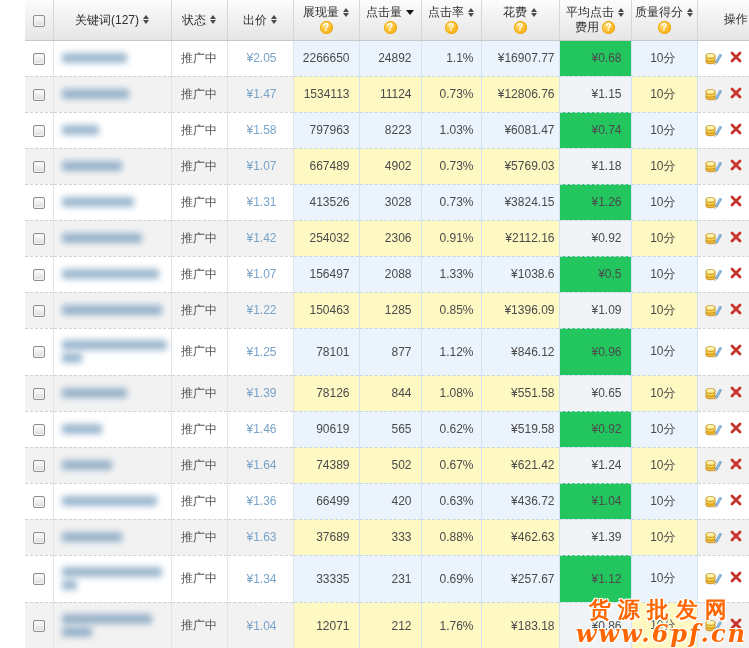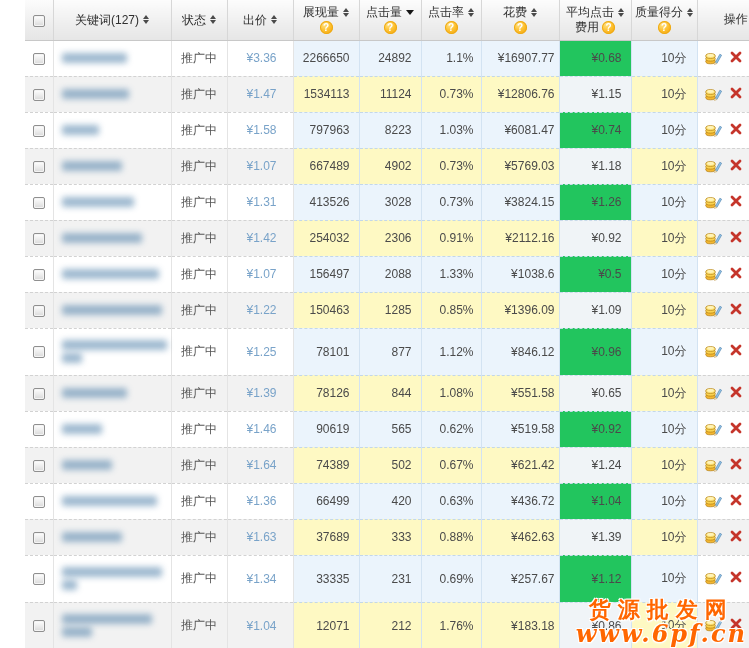--- a/index.html
+++ b/index.html
@@ -46,21 +46,21 @@
   tbody tr.even td.av { background:#f0f4f7; }
 
   .c-check { text-align:center; }
   .c-kw { padding-left:8px; text-align:left; }
   .c-status { text-align:center; color:#555; }
   .c-bid { text-align:right; padding-right:16px; color:#79a3c9; }
   .c-imp,.c-clicks { text-align:right; padding-right:9px; }
   .c-ctr { text-align:right; padding-right:7px; }
   .c-cost { text-align:right; padding-right:4px; }
   .c-avg { text-align:right; padding-right:9px; }
-  .c-quality { text-align:right; padding-right:10px; }
+  .c-quality { text-align:right; padding-right:21px; }
   .c-actions { text-align:center; }
 
   .checkbox { display:inline-block; width:12px; height:12px; border:1px solid #8f8f8f; border-radius:2px;
     background:linear-gradient(180deg,#ffffff,#dadada); box-shadow:inset 0 0 0 1px #f4f4f4; cursor:pointer; vertical-align:middle; }
 
   .kw-blur { display:block; height:10px; border-radius:2px; background:#4e7fa8;
     filter:blur(3px); opacity:.55; margin:3px 0; }
 
   .act-icons { display:inline-flex; align-items:center; gap:7px; }
   .act-icons svg { cursor:pointer; display:block; }
@@ -200,21 +200,21 @@
       </th>
     </tr>
   </thead>
   <tbody id="tbody">
       <tr class="odd">
     <td class="c-check"><span class="checkbox"></span></td>
     <td class="c-kw kw-cell">
           <span class="kw-blur" style="width: 65px;"></span>
         </td>
     <td class="c-status">推广中</td>
-    <td class="c-bid b0">¥3.36</td>
+    <td class="c-bid b0">¥2.05</td>
     <td class="c-imp b">2266650</td>
     <td class="c-clicks b">24892</td>
     <td class="c-ctr b">1.1%</td>
     <td class="c-cost b">¥16907.77</td>
     <td class="c-avg av">¥0.68</td>
     <td class="c-quality b">10分</td>
     <td class="c-actions">
       <span class="act-icons">
         <svg width="17" height="16" viewBox="0 0 17 16">
           <ellipse cx="5.5" cy="12.4" rx="4.8" ry="2.4" fill="#f5b831" stroke="#b07d14" stroke-width="0.7"></ellipse>

